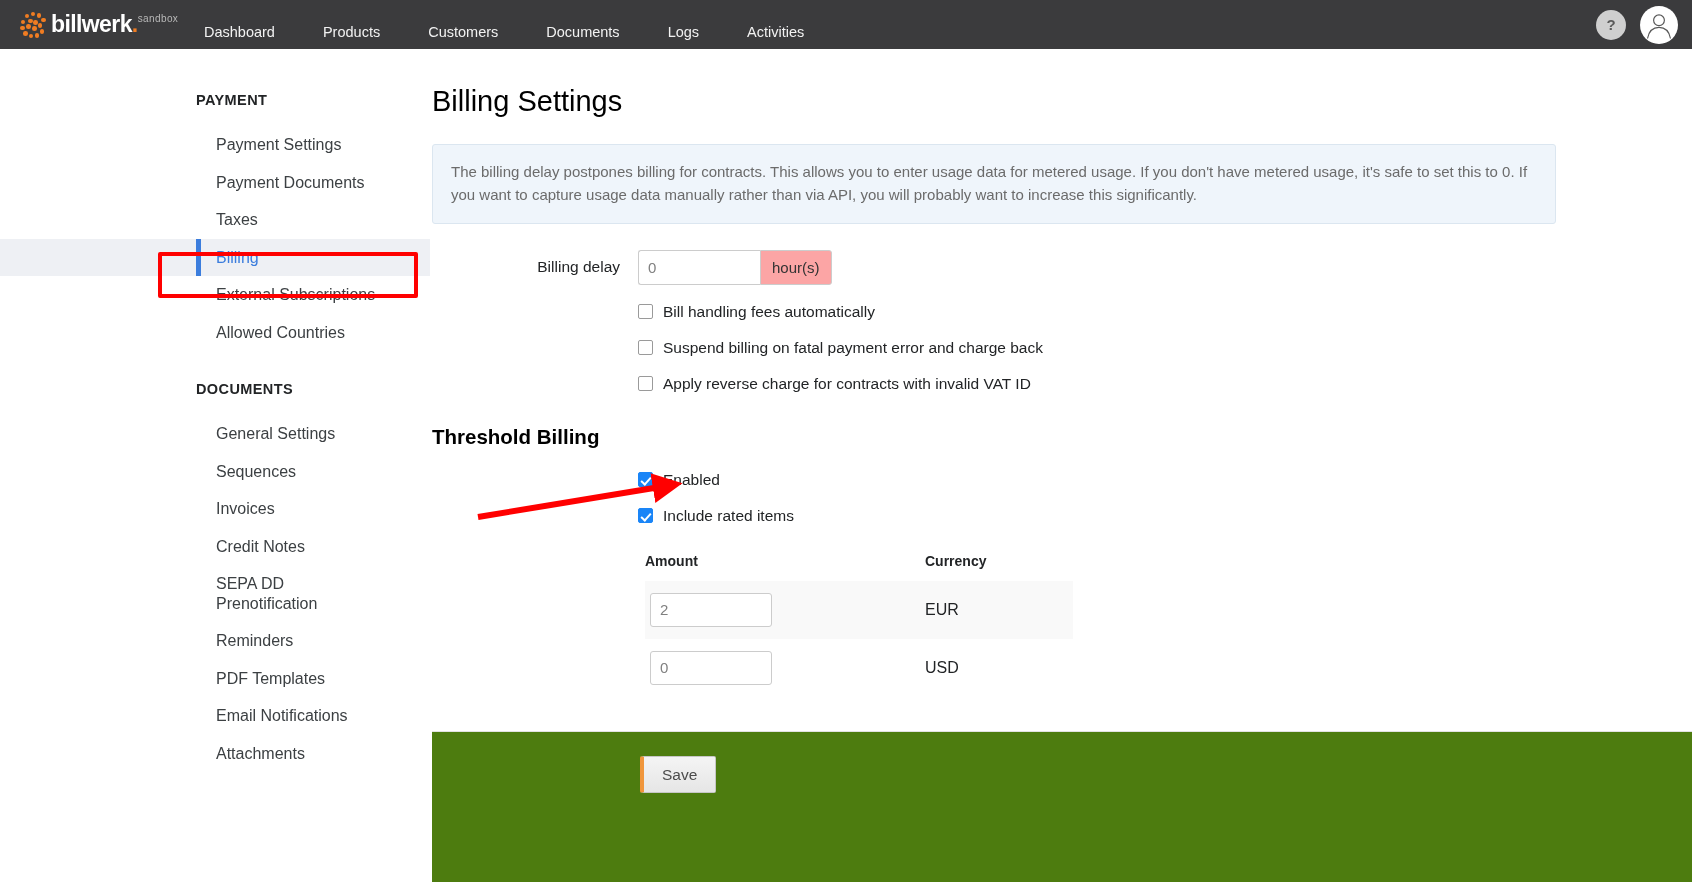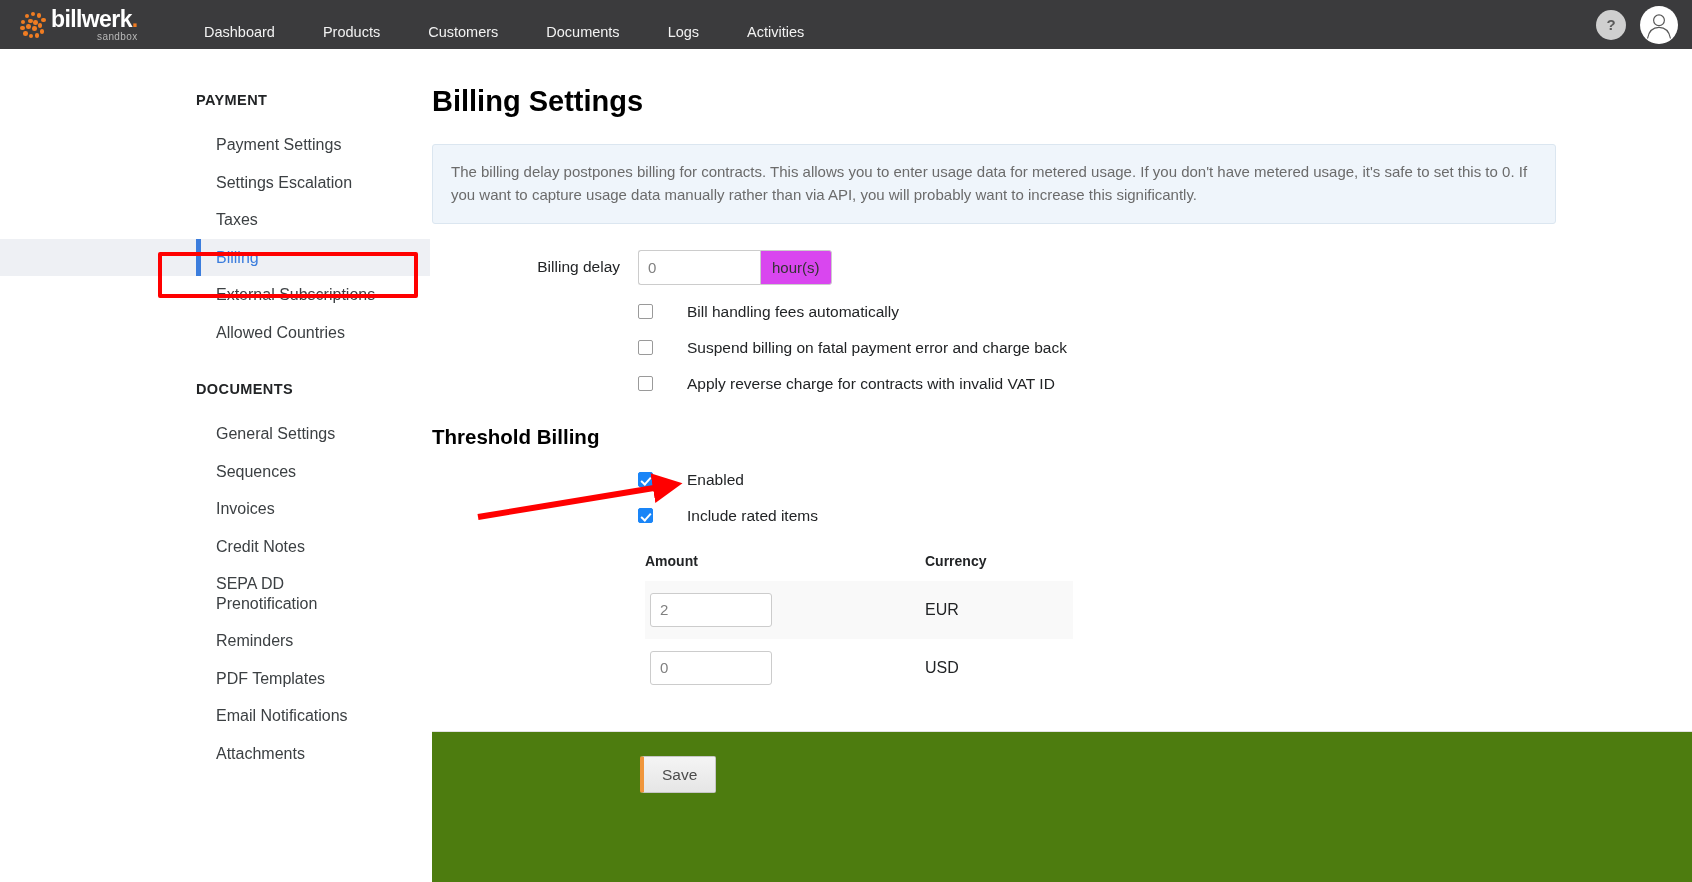--- a/index.html
+++ b/index.html
@@ -31,21 +31,21 @@
     flex: 0 0 26px;
     margin-right: 5px;
   }
   #logo-mark span {
     position: absolute;
     width: 4.6px; height: 4.6px;
     border-radius: 50%;
     background: #f07c22;
   }
   #logo-text-wrap {
-    display: flex; flex-direction: column;
+    display: flex; flex-direction: row;
     line-height: 1;
   }
   #logo-word {
     color: #ffffff;
     font-size: 23px;
     font-weight: bold;
     letter-spacing: -0.6px;
   }
   #logo-word .dot { color: #f07c22; }
   #logo-sub {
@@ -121,21 +121,21 @@
     background: #3b7ddd;
   }
 
   
   #main {
     position: absolute; left: 430px; top: 0;
     width: 1262px; height: 833px;
     padding: 36px 0 0 0;
   }
   #page-title {
-    font-size: 29px; font-weight: bold; color: #000000;
+    font-size: 29px; font-weight: normal; color: #000000;
     margin: 0 0 26px 2px;
   }
   #info-banner {
     margin: 0 136px 0 2px;
     background: #eff5fb;
     border: 1px solid #dbe6f0;
     border-radius: 3px;
     padding: 15px 18px 16px 18px;
     color: #6b6b6b;
     font-size: 15px;
@@ -165,31 +165,30 @@
     color: #555;
     font-family: "Liberation Sans", sans-serif;
     outline: none;
     background: #fff;
   }
   #billing-delay-input::placeholder { color: #808080; }
   #delay-unit {
     height: 35px; line-height: 33px;
     border: 1px solid #cccccc;
     border-radius: 0 3px 3px 0;
-    background: #d946ef;
+    background: #fca5a5;
     padding: 0 11px;
     font-size: 15px; color: #333;
   }
 
   .check-row {
     display: flex; align-items: center;
     margin-left: 208px;
     padding-left: 0;
     margin-top: 18px;
-    gap: 24px;
   }
   .cb {
     width: 15px; height: 15px;
     border: 1px solid #9a9a9a;
     border-radius: 2px;
     background: #ffffff;
     flex: 0 0 15px;
     position: relative;
     cursor: pointer;
   }
@@ -336,21 +335,21 @@
     </div>
   </div>
 </div>
 
 <div id="page">
 
   <div id="sidebar">
 
     <div class="side-group-title">PAYMENT</div>
     <div class="side-item">Payment Settings</div>
-    <div class="side-item">Settings Escalation</div>
+    <div class="side-item">Payment Documents</div>
     <div class="side-item">Taxes</div>
     <div class="side-item active">Billing</div>
     <div class="side-item">External Subscriptions</div>
     <div class="side-item">Allowed Countries</div>
 
     <div class="side-group-title second">DOCUMENTS</div>
     <div class="side-item">General Settings</div>
     <div class="side-item">Sequences</div>
     <div class="side-item">Invoices</div>
     <div class="side-item">Credit Notes</div>

